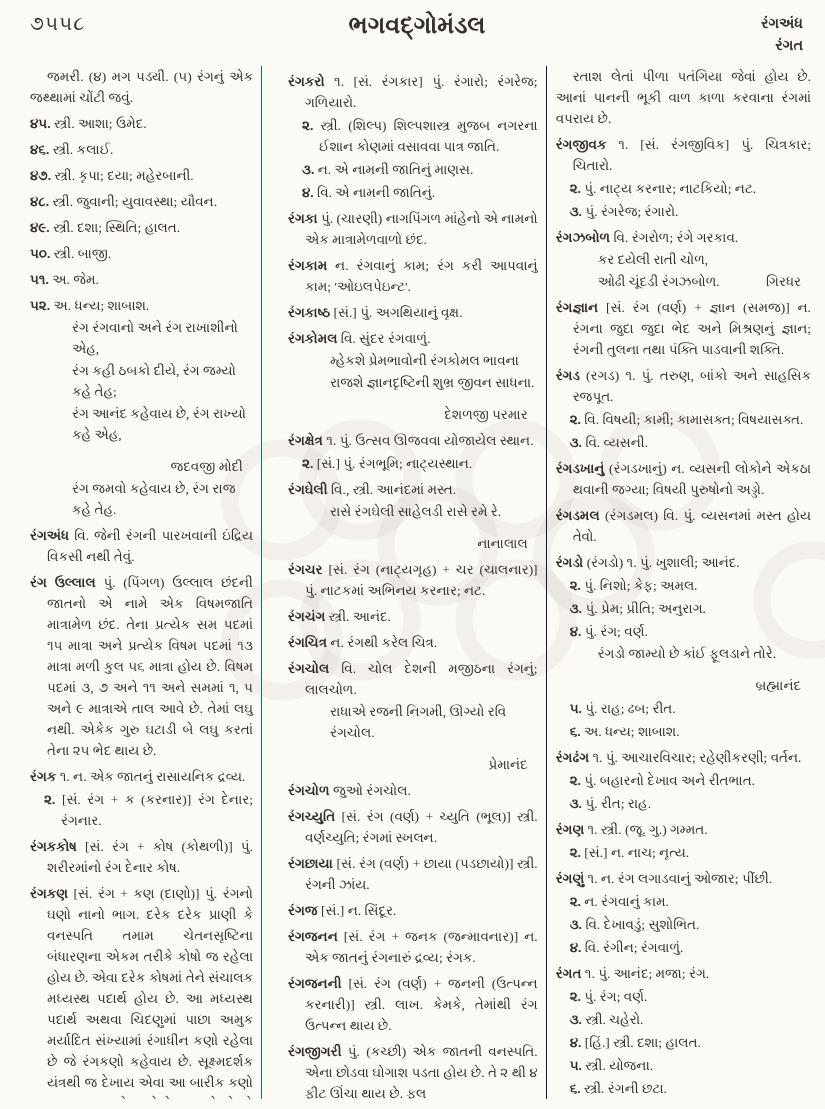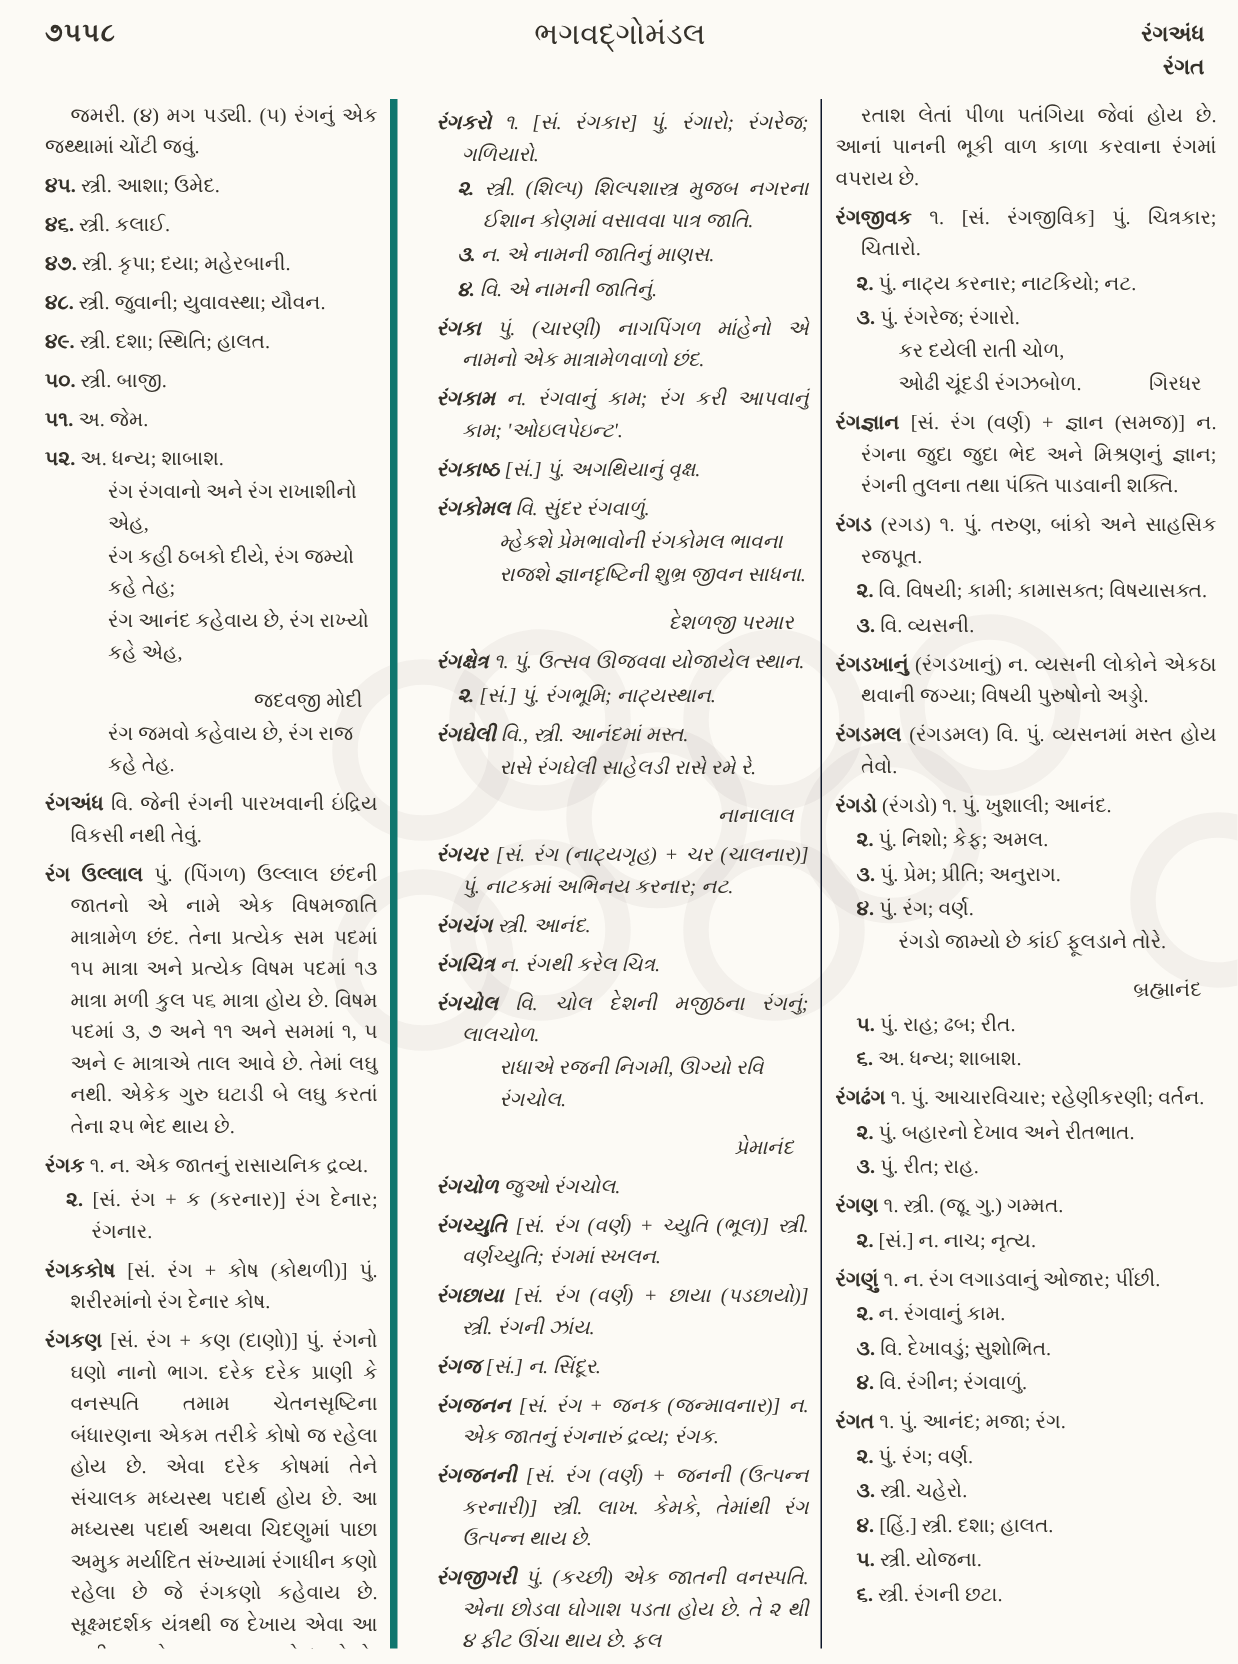--- a/index.html
+++ b/index.html
@@ -12,35 +12,35 @@
     overflow:hidden;
   }
   .page{position:absolute;inset:0;}
   
   .watermark{position:absolute;inset:0;z-index:0;pointer-events:none;}
   
   .header{
     position:absolute;top:12px;left:30px;right:22px;z-index:2;
     display:flex;justify-content:space-between;align-items:flex-start;
   }
-  .page-number{font-weight:bold;font-size:17px;letter-spacing:1px;}
-  .page-title{font-weight:normal;font-size:20px;transform:translateX(-6px);}
+  .page-number{font-weight:normal;font-size:20px;letter-spacing:1px;}
+  .page-title{font-weight:bold;font-size:24px;transform:translateX(-6px);}
   .guide-words{text-align:right;font-weight:600;font-size:14.5px;line-height:22px;}
   
   .columns{
     position:absolute;top:66px;left:30px;right:6px;bottom:10px;z-index:1;
     display:flex;
   }
   .col{
     font-size:13.5px;line-height:21px;
     text-align:justify;overflow:hidden;
     padding-right:8px;
   }
   .col-1{width:234px;}
-  .col-2{width:262px;border-left:5px solid #0f766e;padding-left:26px;font-style:italic;}
+  .col-2{width:262px;border-left:1px solid #0f766e;padding-left:26px;}
   .col-3{width:268px;border-left:1px solid #0f172a;padding-left:9px;}
   
   .blk{margin:0;}
   .entry{margin-top:5px;padding-left:17px;text-indent:-17px;}
   .sub{margin-top:2px;padding-left:31px;text-indent:-17px;}
   .cont{text-indent:17px;}
   .verse{margin-left:42px;margin-top:1px;text-align:left;}
   .attr{text-align:right;padding-right:10px;margin-top:11px;}
   .attr-inline{margin-top:-21px;}
   .hw{font-weight:bold;}
@@ -126,20 +126,21 @@
         <div class="blk entry"><span class="hw">રંગજ</span> [સં.] ન. સિંદૂર.</div>
         <div class="blk entry"><span class="hw">રંગજનન</span> [સં. રંગ + જનક (જન્માવનાર)] ન. એક જાતનું રંગનારું દ્રવ્ય; રંગક.</div>
         <div class="blk entry"><span class="hw">રંગજનની</span> [સં. રંગ (વર્ણ) + જનની (ઉત્પન્ન કરનારી)] સ્ત્રી. લાખ. કેમકે, તેમાંથી રંગ ઉત્પન્ન થાય છે.</div>
         <div class="blk entry"><span class="hw">રંગજીગરી</span> પું. (કચ્છી) એક જાતની વનસ્પતિ. એના છોડવા ઘોગાશ પડતા હોય છે. તે ૨ થી ૪ ફીટ ઊંચા થાય છે. ફૂલ</div>
       </div>
     <div class="col col-3">
         <div class="blk cont">રતાશ લેતાં પીળા પતંગિયા જેવાં હોય છે. આનાં પાનની ભૂકી વાળ કાળા કરવાના રંગમાં વપરાય છે.</div>
         <div class="blk entry"><span class="hw">રંગજીવક</span> ૧. [સં. રંગજીવિક] પું. ચિત્રકાર; ચિતારો.</div>
         <div class="blk sub"><span class="hw">૨.</span> પું. નાટ્ય કરનાર; નાટકિયો; નટ.</div>
         <div class="blk sub"><span class="hw">૩.</span> પું. રંગરેજ; રંગારો.</div>
+        <div class="blk entry"><span class="hw">રંગઝબોળ</span> વિ. રંગરોળ; રંગે ગરકાવ.</div>
         <div class="blk verse">કર દયેલી રાતી ચોળ,</div>
         <div class="blk verse">ઓઢી ચૂંદડી રંગઝબોળ.</div>
         <div class="blk attr attr-inline">ગિરધર</div>
         <div class="blk entry"><span class="hw">રંગજ્ઞાન</span> [સં. રંગ (વર્ણ) + જ્ઞાન (સમજ)] ન. રંગના જુદા જુદા ભેદ અને મિશ્રણનું જ્ઞાન; રંગની તુલના તથા પંક્તિ પાડવાની શક્તિ.</div>
         <div class="blk entry"><span class="hw">રંગડ</span> (રગડ) ૧. પું. તરુણ, બાંકો અને સાહસિક રજપૂત.</div>
         <div class="blk sub"><span class="hw">૨.</span> વિ. વિષયી; કામી; કામાસક્ત; વિષયાસક્ત.</div>
         <div class="blk sub"><span class="hw">૩.</span> વિ. વ્યસની.</div>
         <div class="blk entry"><span class="hw">રંગડખાનું</span> (રંગડખાનું) ન. વ્યસની લોકોને એકઠા થવાની જગ્યા; વિષયી પુરુષોનો અડ્ડો.</div>
         <div class="blk entry"><span class="hw">રંગડમલ</span> (રંગડમલ) વિ. પું. વ્યસનમાં મસ્ત હોય તેવો.</div>
         <div class="blk entry"><span class="hw">રંગડો</span> (રંગડો) ૧. પું. ખુશાલી; આનંદ.</div>

